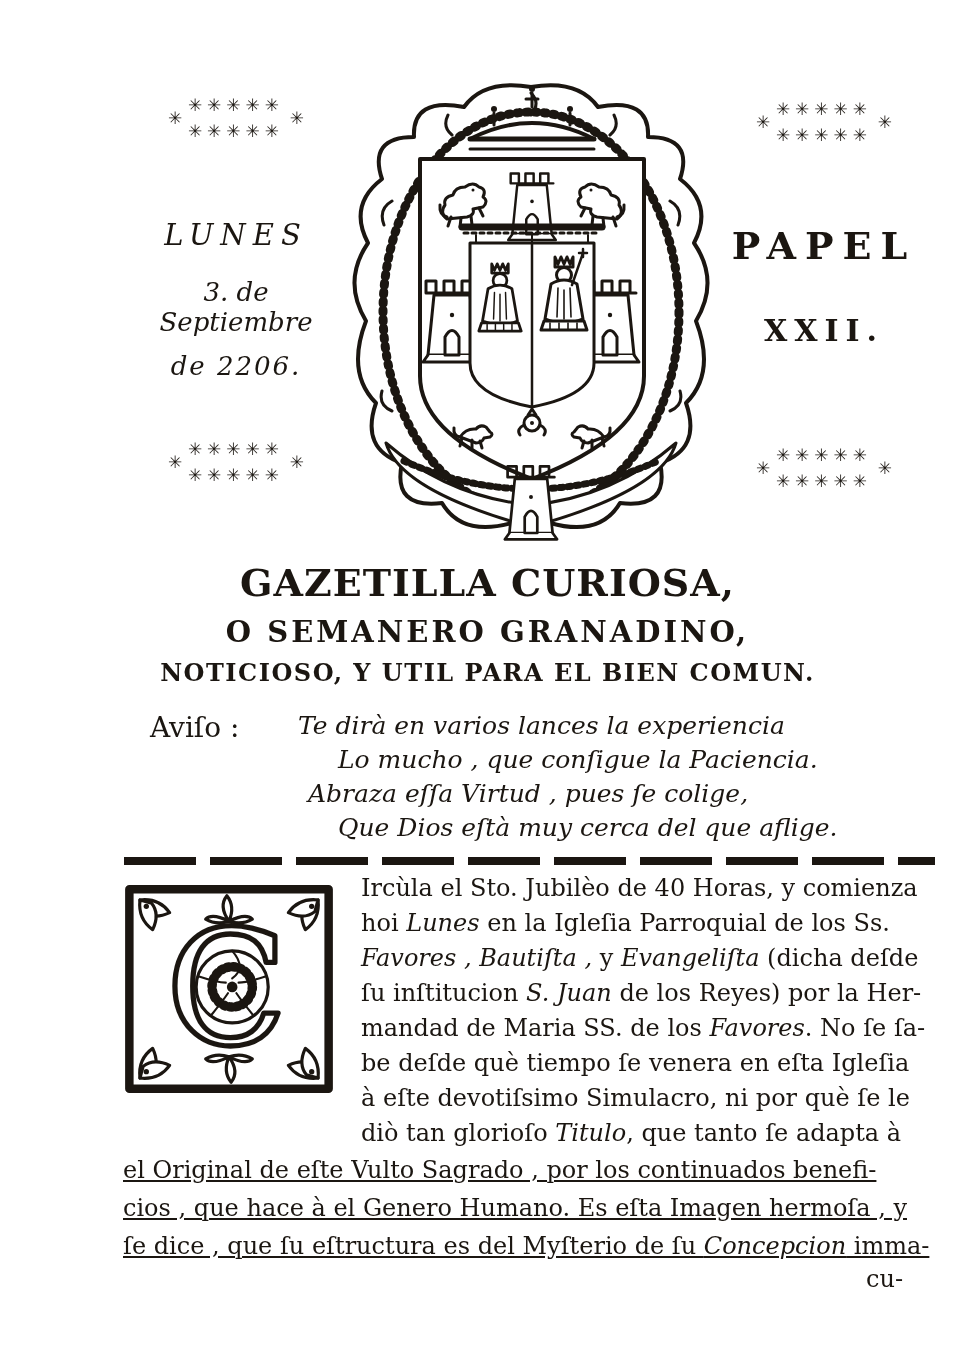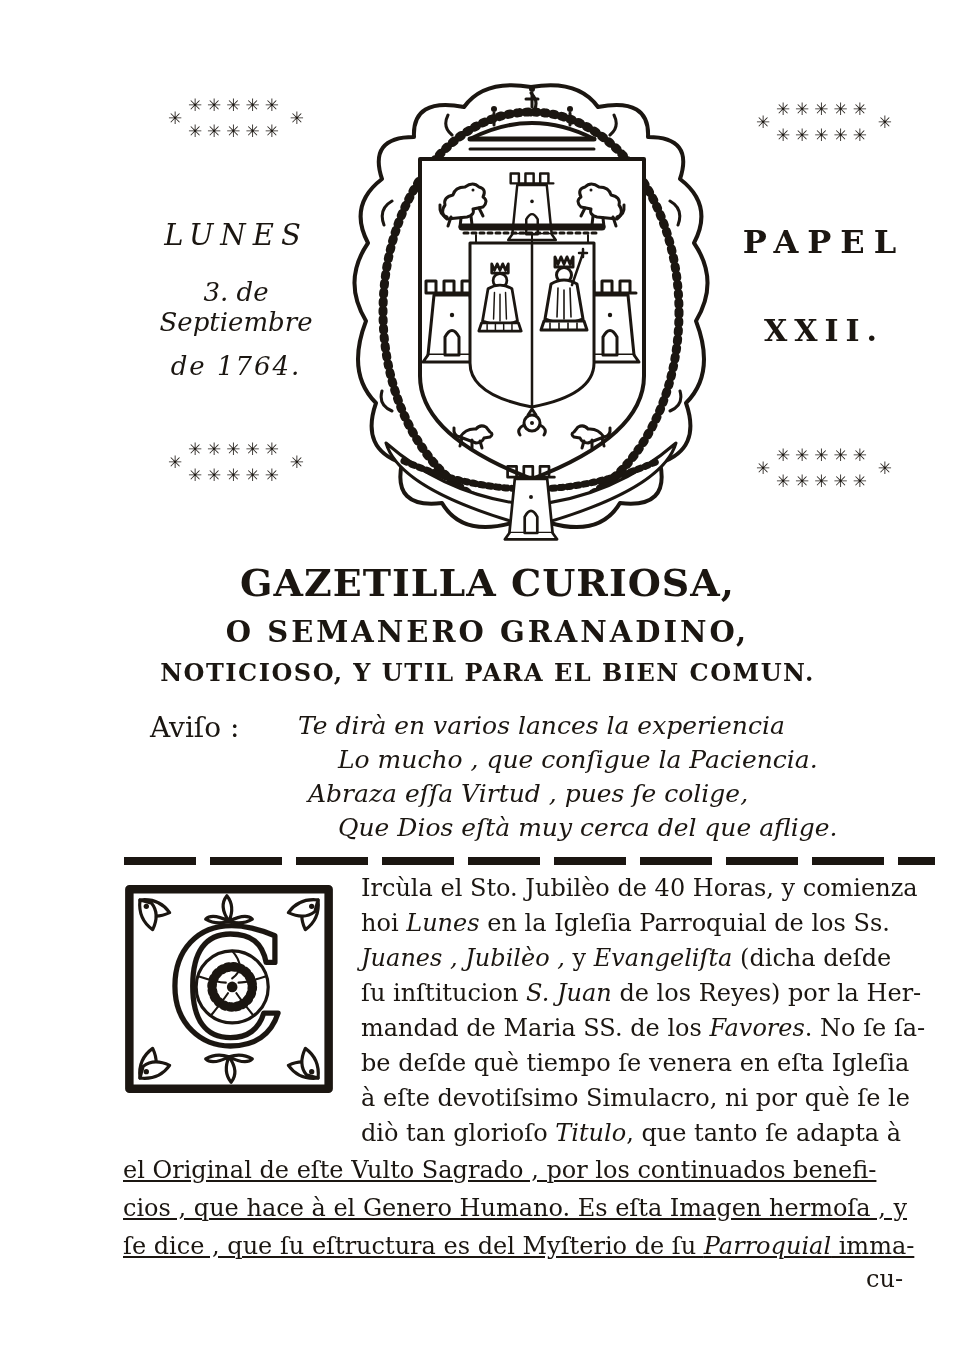--- a/index.html
+++ b/index.html
@@ -18,21 +18,21 @@
        font-family:"DejaVu Sans",sans-serif;color:var(--ink,#1b1611);}
   .orn-row{font-size:17px;letter-spacing:5px;line-height:18px;white-space:nowrap;}
   .orn-mid{display:flex;justify-content:space-between;padding:0 1px;
            font-size:17px;line-height:12px;margin:-2px 0;}
   .o-tl{top:96px;} .o-bl{top:440px;} .o-tr{top:100px;} .o-br{top:446px;}
   .issue-day{position:absolute;top:218px;width:100%;font-style:italic;
              font-size:29px;letter-spacing:7px;}
   .issue-date{position:absolute;top:277px;width:100%;font-style:italic;font-size:26px;}
   .issue-year{position:absolute;top:351px;width:100%;font-style:italic;
               font-size:26px;letter-spacing:2px;}
-  .paper-label{position:absolute;top:223px;width:100%;font-size:32px;
+  .paper-label{position:absolute;top:223px;width:100%;font-size:38px;
                letter-spacing:9px;font-weight:700;}
   .paper-number{position:absolute;top:313px;width:100%;font-size:30px;
                 letter-spacing:7px;font-weight:700;}
   
   .title-main{margin:14px 0 0;text-align:center;font-size:38px;font-weight:700;
               letter-spacing:1px;line-height:1.12;}
   .title-sub{margin:10px 0 8px;text-align:center;font-size:29px;font-weight:700;
              letter-spacing:3px;}
   .title-tag{margin:9px 0 16px;text-align:center;font-size:24px;font-weight:700;
              letter-spacing:1.5px;}
@@ -67,21 +67,21 @@
       <div class="orn o-tl">
         <div class="orn-row">✳✳✳✳✳</div>
         <div class="orn-mid">
           <span>✳</span>
           <span>✳</span>
         </div>
         <div class="orn-row">✳✳✳✳✳</div>
       </div>
       <div class="issue-day">LUNES</div>
       <div class="issue-date">3. de Septiembre</div>
-      <div class="issue-year">de 1764.</div>
+      <div class="issue-year">de 2206.</div>
       <div class="orn o-bl">
         <div class="orn-row">✳✳✳✳✳</div>
         <div class="orn-mid">
           <span>✳</span>
           <span>✳</span>
         </div>
         <div class="orn-row">✳✳✳✳✳</div>
       </div>
     </div>
 
@@ -231,28 +231,28 @@
             <circle r="19" stroke-width="9" stroke-dasharray="2 4"></circle>
             <path d="M0,-34 Q14,-18 0,-8 M32,-10 Q14,-4 6,-4 M20,27 Q8,12 4,6 M-20,27 Q-8,12 -4,6 M-32,-10 Q-14,-4 -6,-4" stroke-width="2"></path>
             <circle r="5" fill="currentColor" stroke="none"></circle>
           </g>
         </g>
       </svg>
     </figure>
     <div class="body-lines body-indent">
         <div class="text-line">Ircùla el Sto. Jubilèo de 40 Horas, y comienza</div>
         <div class="text-line">hoi <i>Lunes</i> en la Igleſia Parroquial de los Ss.</div>
-        <div class="text-line"><i>Juanes , Jubilèo ,</i> y <i>Evangeliſta</i> (dicha deſde</div>
+        <div class="text-line"><i>Favores , Bautiſta ,</i> y <i>Evangeliſta</i> (dicha deſde</div>
         <div class="text-line">ſu inſtitucion <i>S. Juan</i> de los Reyes) por la Her-</div>
         <div class="text-line">mandad de Maria SS. de los <i>Favores</i>. No ſe ſa-</div>
         <div class="text-line">be deſde què tiempo ſe venera en eſta Igleſia</div>
         <div class="text-line">à eſte devotiſsimo Simulacro, ni por què ſe le</div>
         <div class="text-line">diò tan glorioſo <i>Titulo</i>, que tanto ſe adapta à</div>
       </div>
     <div class="body-lines body-full">
         <div class="text-line">el Original de eſte Vulto Sagrado , por los continuados benefi-</div>
         <div class="text-line">cios , que hace à el Genero Humano. Es eſta Imagen hermoſa , y</div>
-        <div class="text-line">ſe dice , que ſu eſtructura es del Myſterio de ſu <i>Parroquial</i> imma-</div>
+        <div class="text-line">ſe dice , que ſu eſtructura es del Myſterio de ſu <i>Concepcion</i> imma-</div>
       </div>
     <div class="catchword">cu-</div>
   </article>
 
 </div>
 
 </body></html>

